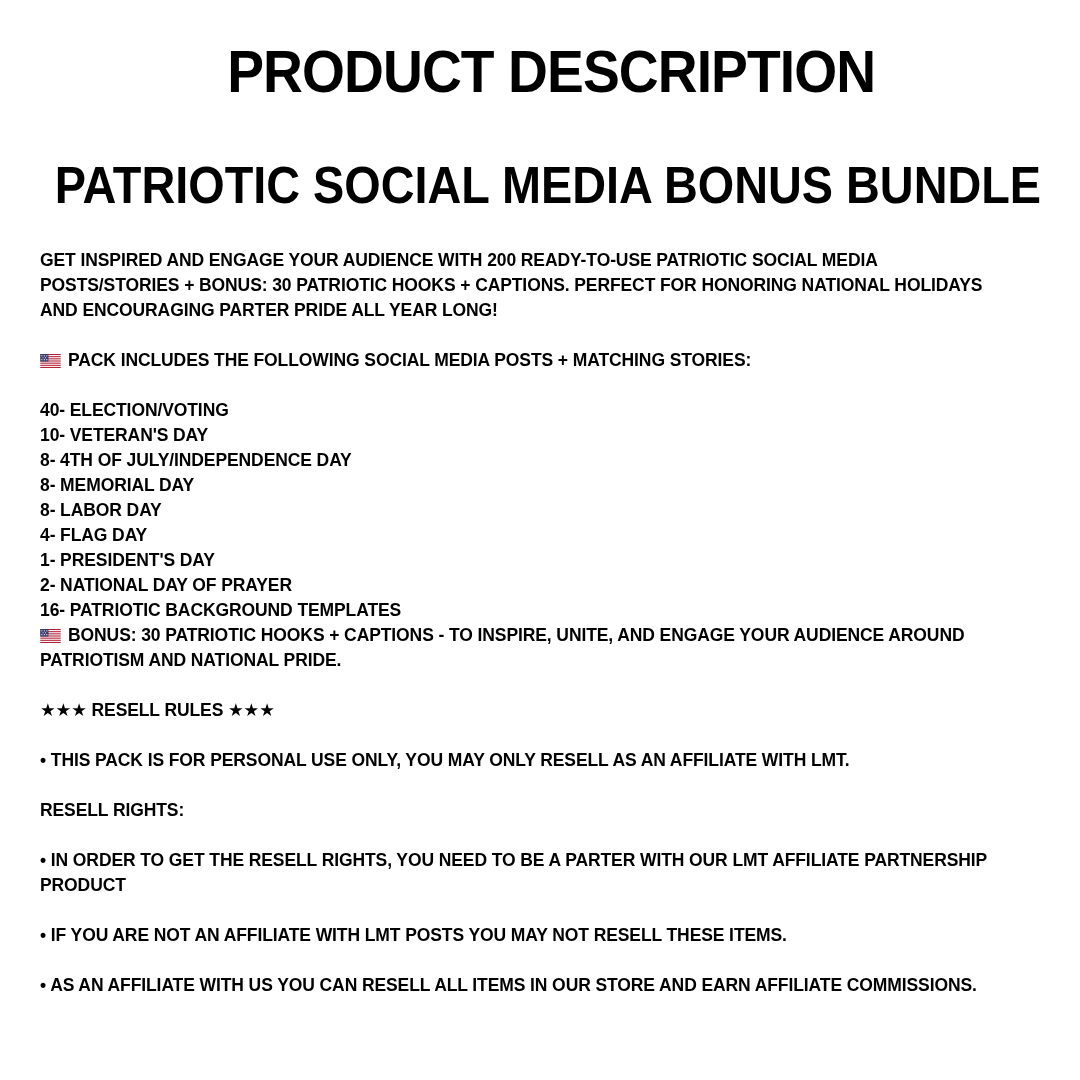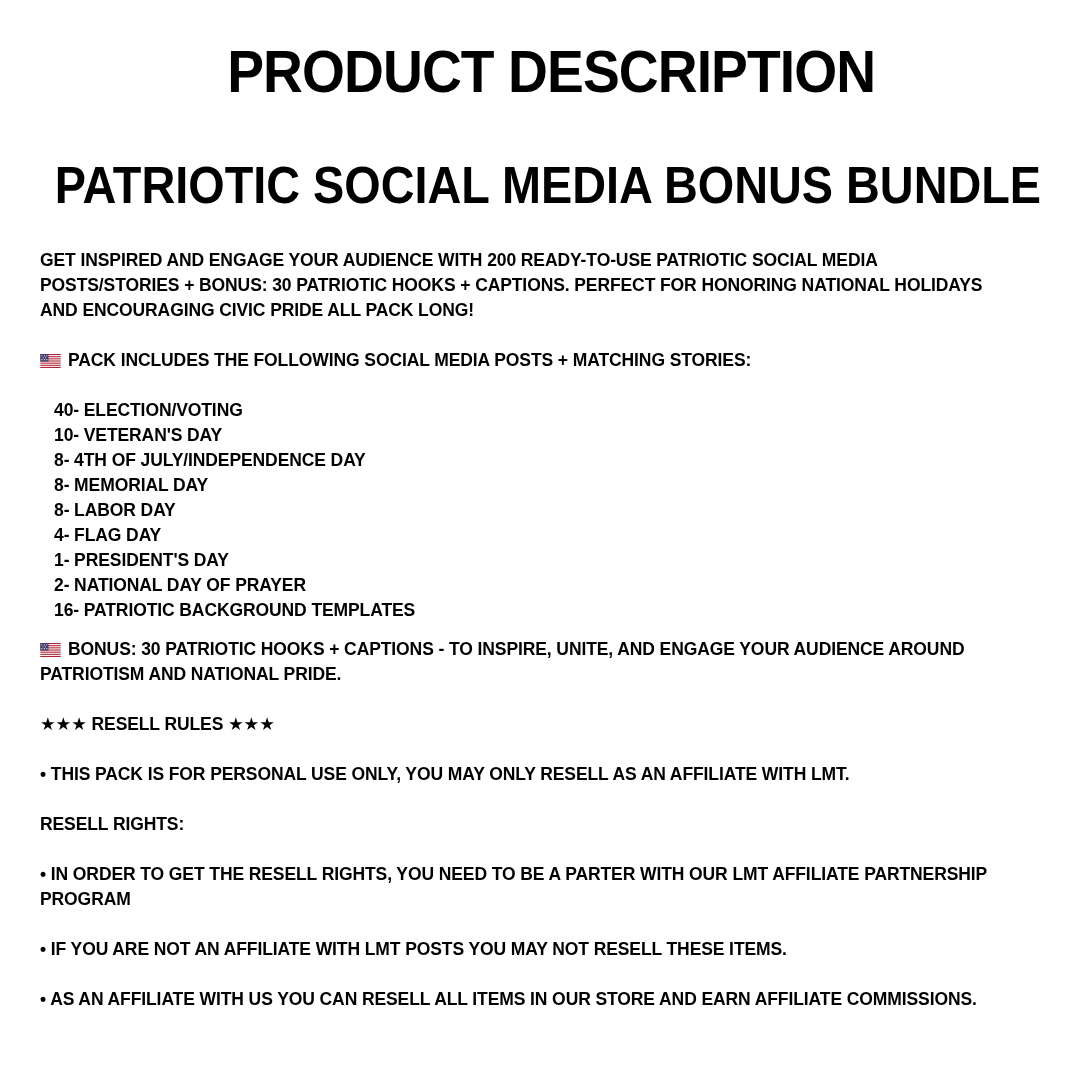--- a/index.html
+++ b/index.html
@@ -53,21 +53,21 @@
     padding: 0 40px;
     font-size: 17.5px;
     line-height: 25px;
     font-weight: bold;
     letter-spacing: -0.1px;
   }
   .content p {
     margin: 0 0 25px 0;
   }
   .content .tight {
-    margin: 14px;
+    margin: 0;
   }
   .line {
     white-space: nowrap;
   }
   .flag {
     display: inline-block;
     vertical-align: -2px;
     margin-right: 7px;
   }
   .content p:last-child {
@@ -82,21 +82,21 @@
   <div class="header">
     <h1 class="title"><span class="squeeze">PRODUCT DESCRIPTION</span></h1>
     <h2 class="subtitle"><span class="squeeze">PATRIOTIC SOCIAL MEDIA BONUS BUNDLE</span></h2>
   </div>
 
   <div class="content">
 
     <p>
         <span class="line" style="display:block">GET INSPIRED AND ENGAGE YOUR AUDIENCE WITH 200 READY-TO-USE PATRIOTIC SOCIAL MEDIA</span>
         <span class="line" style="display:block">POSTS/STORIES + BONUS: 30 PATRIOTIC HOOKS + CAPTIONS. PERFECT FOR HONORING NATIONAL HOLIDAYS</span>
-        <span class="line" style="display:block">AND ENCOURAGING CIVIC PRIDE ALL PACK LONG!</span>
+        <span class="line" style="display:block">AND ENCOURAGING PARTER PRIDE ALL YEAR LONG!</span>
       </p>
 
     <p class="line">
       <svg class="flag" viewBox="0 0 19 13" width="21" height="14">
         <rect x="0" y="0" width="19" height="13" fill="#ffffff"></rect>
         <g fill="#B22234">
           <rect x="0" y="0" width="19" height="1"></rect>
           <rect x="0" y="2" width="19" height="1"></rect>
           <rect x="0" y="4" width="19" height="1"></rect>
           <rect x="0" y="6" width="19" height="1"></rect>
@@ -160,21 +160,21 @@
     </p>
 
     <p class="line">★★★ RESELL RULES ★★★</p>
 
     <p class="line">• THIS PACK IS FOR PERSONAL USE ONLY, YOU MAY ONLY RESELL AS AN AFFILIATE WITH LMT.</p>
 
     <p class="line">RESELL RIGHTS:</p>
 
     <p>
         <span class="line" style="display:block">• IN ORDER TO GET THE RESELL RIGHTS, YOU NEED TO BE A PARTER WITH OUR LMT AFFILIATE PARTNERSHIP</span>
-        <span class="line" style="display:block">PROGRAM</span>
+        <span class="line" style="display:block">PRODUCT</span>
       </p>
 
     <p class="line">• IF YOU ARE NOT AN AFFILIATE WITH LMT POSTS YOU MAY NOT RESELL THESE ITEMS.</p>
 
     <p class="line">• AS AN AFFILIATE WITH US YOU CAN RESELL ALL ITEMS IN OUR STORE AND EARN AFFILIATE COMMISSIONS.</p>
 
   </div>
 </div>
 
 </body></html>

